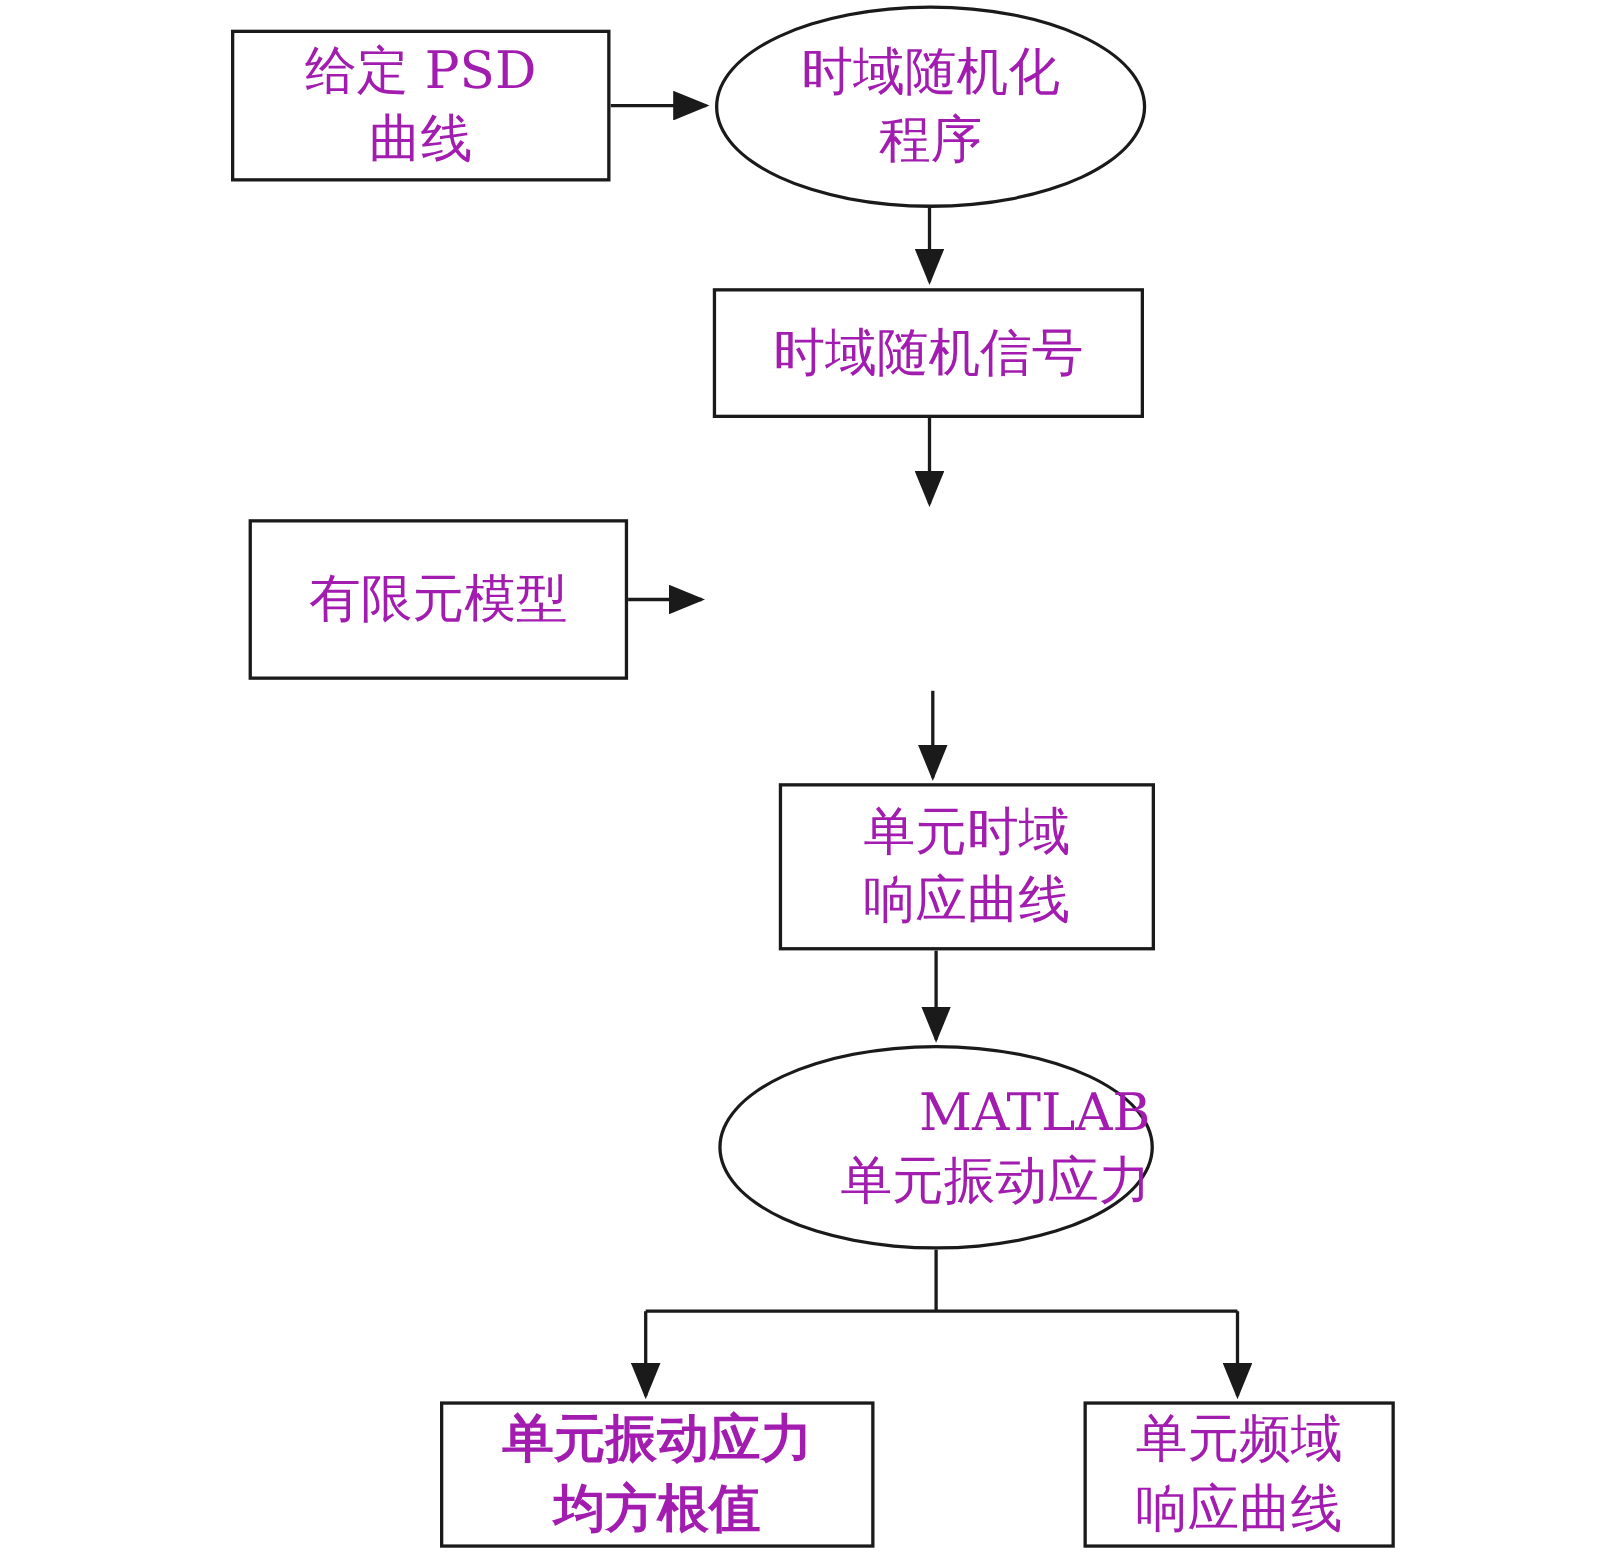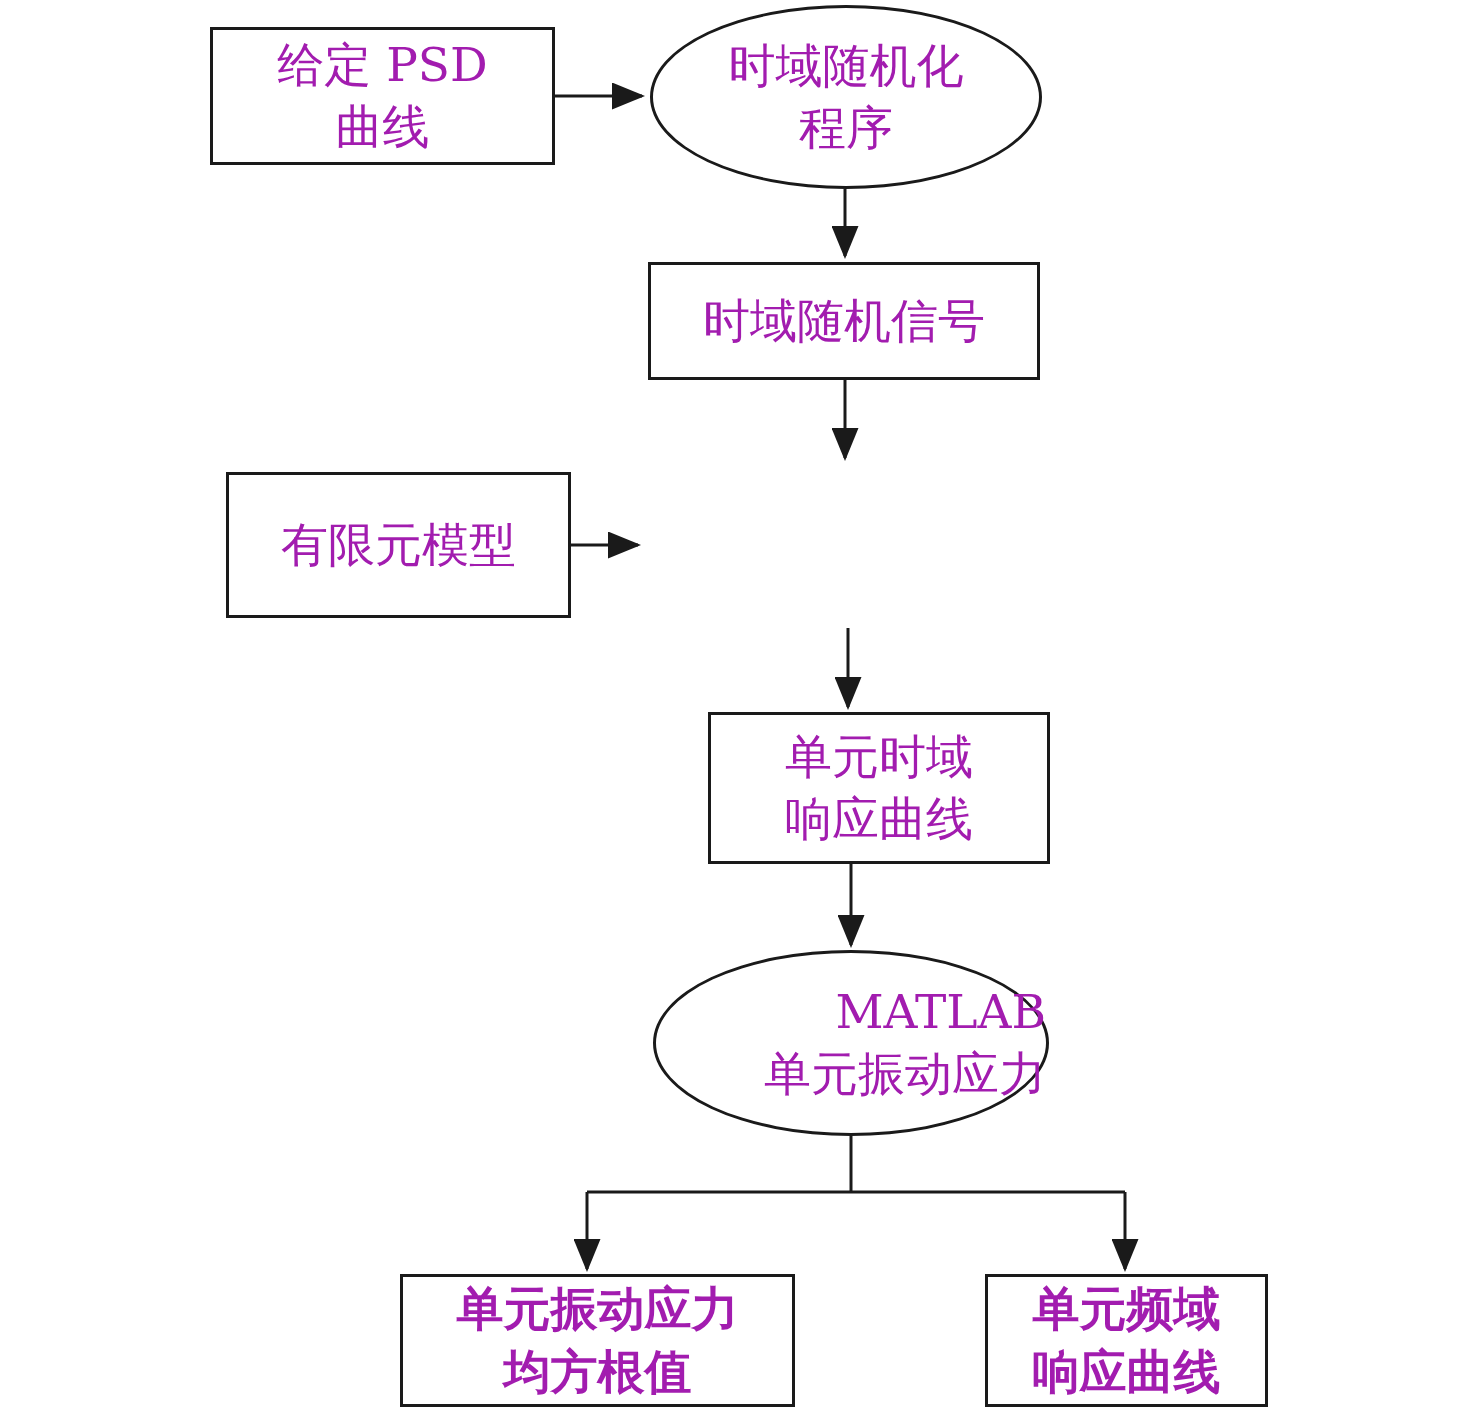--- a/index.html
+++ b/index.html
@@ -45,21 +45,21 @@
 
   
   #n-psd      { left: 210px;  top: 27px;   width: 345px; height: 138px; }
   #n-rand     { left: 650px;  top: 5px;    width: 392px; height: 184px; align-items: center; }
   #n-signal   { left: 648px;  top: 262px;  width: 392px; height: 118px; }
   #n-fem      { left: 226px;  top: 472px;  width: 345px; height: 146px; }
   #n-explicit { left: 645px;  top: 462px;  width: 402px; height: 166px; }
   #n-elemtime { left: 680px;  top: 712px;  width: 342px; height: 152px; margin-left: 28px; }
   #n-matlab   { left: 653px;  top: 950px;  width: 396px; height: 186px; align-items: flex-end; }
   #n-rms      { left: 400px;  top: 1274px; width: 395px; height: 133px; font-weight: bold; }
-  #n-freq     { left: 985px;  top: 1274px; width: 283px; height: 133px; font-weight: bold; }
+  #n-freq     { left: 985px;  top: 1274px; width: 283px; height: 133px; }
 </style>
 </head>
 <body>
 
 <div id="canvas">
 
   <svg id="wires" viewBox="0 0 1476 1411" xmlns="http://www.w3.org/2000/svg">
     <defs>
       <marker id="arrow" markerWidth="11" markerHeight="9" refX="10" refY="4.5" orient="auto" markerUnits="strokeWidth">
         <polygon points="0,0 11,4.5 0,9" fill="#1a1a1a"></polygon>

